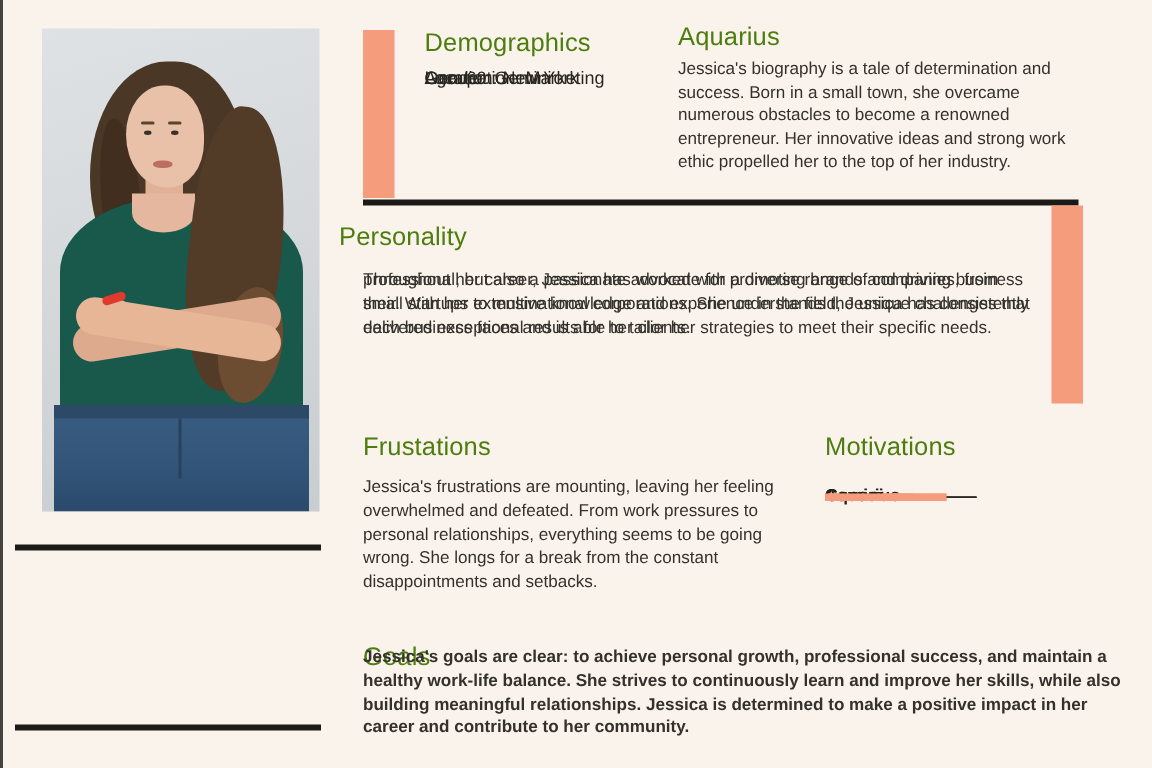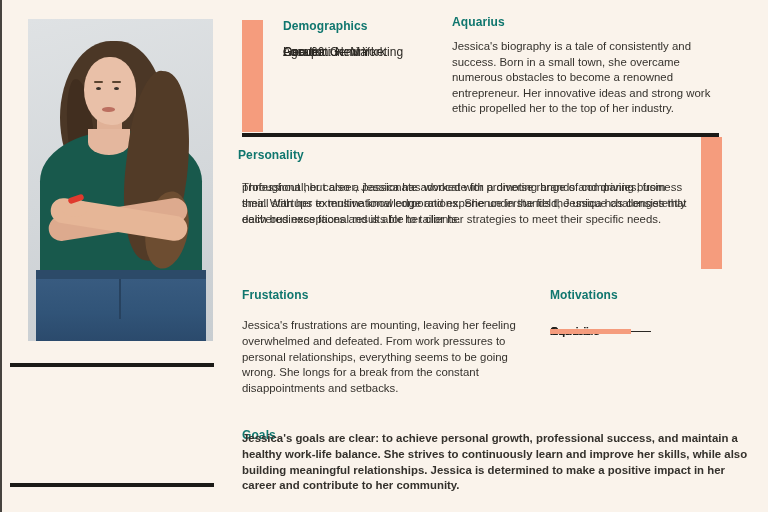--- a/index.html
+++ b/index.html
@@ -57,31 +57,31 @@
   .name-line{position:static;display:inline-block;font-weight:bold;font-size:47px;
       line-height:44px;color:#181714;letter-spacing:-1px;transform:scaleX(.86);
       white-space:nowrap;}
 
   
   .accent-bar{background:#f59c7d;}
   .demo-accent{left:242px;top:20px;width:21px;height:112px;}
   .personality-accent{left:701px;top:137px;width:21px;height:132px;}
   .divider{left:242px;top:133px;width:477px;height:4px;background:#1b1a17;}
 
-  h2{font-size:12px;font-weight:bold;color:#0f766e;letter-spacing:.1px;}
+  h2{font-size:17px;font-weight:normal;color:#4d7c0f;letter-spacing:.1px;}
   .body-text{font-size:11.4px;line-height:15.8px;color:#34312c;}
 
   .demographics-title{left:283px;top:19px;}
   .demo-items{left:283px;top:40px;width:160px;}
   .demo-item{position:static;display:block;font-size:12px;line-height:24px;color:#2a2722;}
 
   .biography-title{left:452px;top:15px;}
   .biography-text{left:452px;top:39px;width:272px;line-height:15.6px;}
 
-  .personality-title{left:238px;top:148px;}
+  .personality-title{left:226px;top:148px;}
   .personality-text{left:242px;top:180px;width:452px;}
   .personality-text p{position:static;}
 
   .frustrations-title{left:242px;top:288px;}
   .frustrations-text{left:242px;top:318px;width:294px;}
 
   .motivations-title{left:550px;top:288px;}
   .motivation-list{left:550px;top:317px;width:172px;}
   .motivation-row{position:static;display:flex;align-items:center;height:28px;}
   .motivation-label{position:static;width:69px;font-size:11.5px;font-weight:bold;color:#23211d;}
@@ -127,21 +127,21 @@
   <div class="accent-bar demo-accent"></div>
   <h2 class="demographics-title">Demographics</h2>
   <div class="demo-items">
     <span class="demo-item">Age: 60</span>
     <span class="demo-item">Gender: Gemini</span>
     <span class="demo-item">Occupation: Marketing</span>
     <span class="demo-item">Location: New York</span>
   </div>
 
   <h2 class="biography-title">Aquarius</h2>
-  <div class="body-text biography-text">Jessica's biography is a tale of consistently and success. Born in a small town, she overcame numerous obstacles to become a renowned entrepreneur. Her innovative ideas and strong work ethic propelled her to the top of her industry.</div>
+  <div class="body-text biography-text">Jessica's biography is a tale of determination and success. Born in a small town, she overcame numerous obstacles to become a renowned entrepreneur. Her innovative ideas and strong work ethic propelled her to the top of her industry.</div>
 
   <div class="divider"></div>
   <div class="accent-bar personality-accent"></div>
   <h2 class="personality-title">Personality</h2>
   <div class="body-text personality-text">
     <p>professional, but also a passionate advocate for promoting brands and driving business their. With her extensive knowledge and experience in the field, Jessica has consistently delivered exceptional results for her clients.</p>
     <p>Throughout her career, Jessica has worked with a diverse range of companies, from small startups to multinational corporations. She understands the unique challenges that each business faces and is able to tailor her strategies to meet their specific needs.</p>
   </div>
 
   <h2 class="frustrations-title">Frustations</h2>

